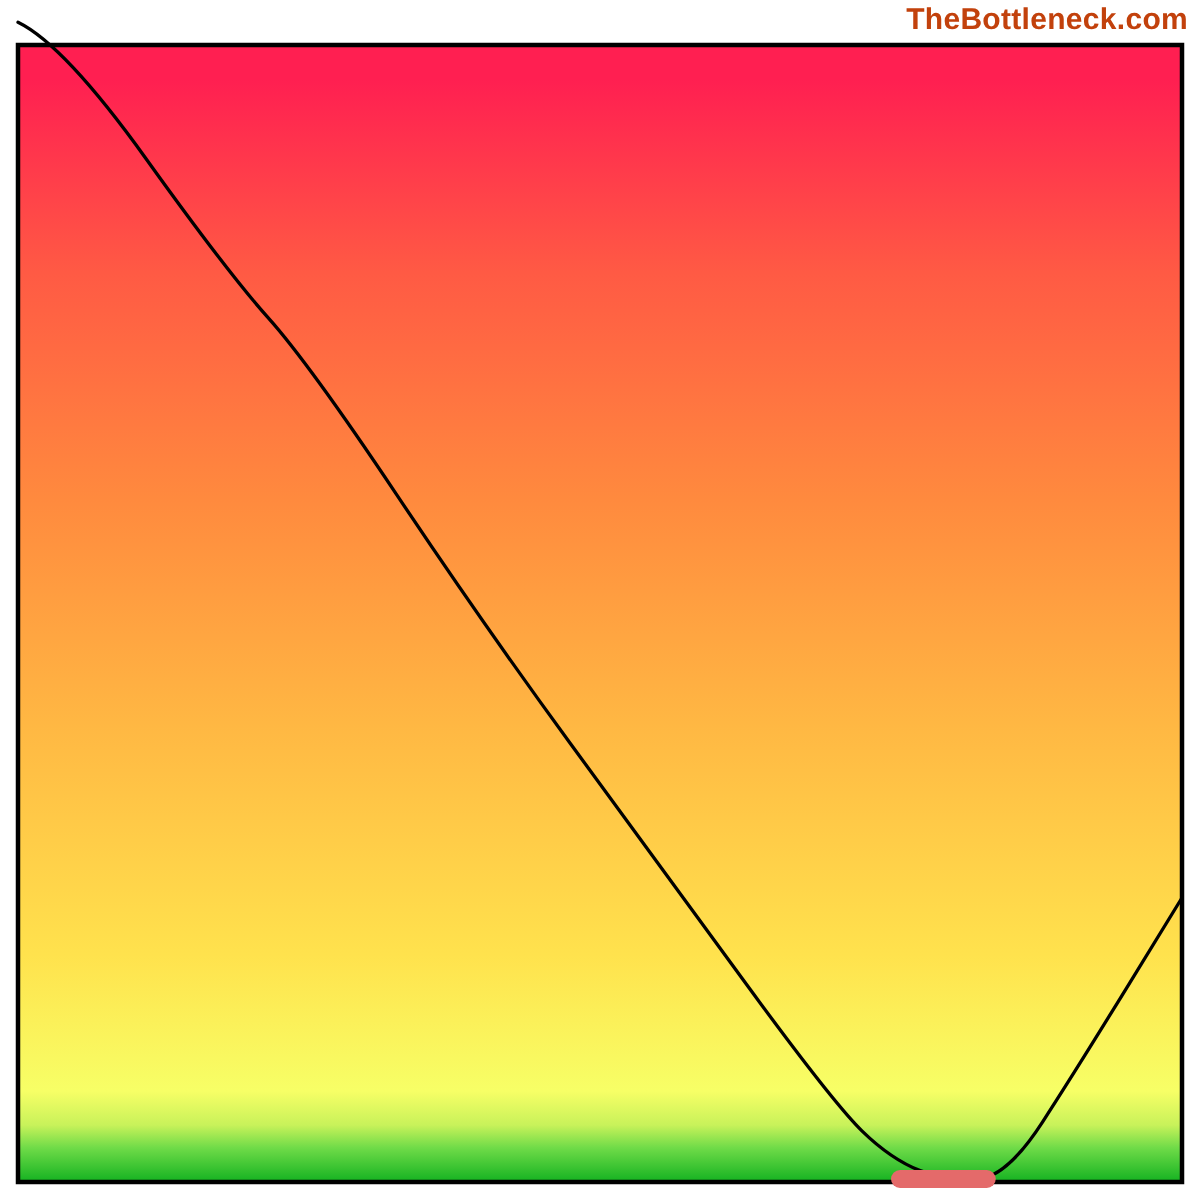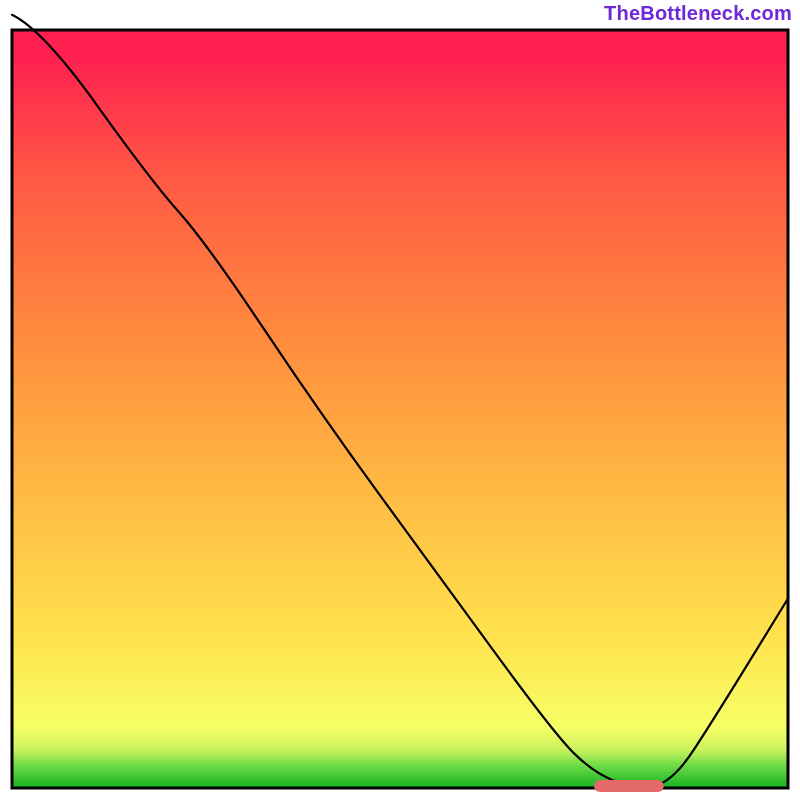--- a/index.html
+++ b/index.html
@@ -15,21 +15,21 @@
     position: relative;
     width: 800px;
     height: 800px;
   }
   .watermark {
     position: absolute;
     top: 2px;
     right: 8px;
     font-size: 20px;
     font-weight: 600;
-    color: #6d28d9;
+    color: #c2410c;
     letter-spacing: 0.2px;
     z-index: 10;
   }
   svg {
     display: block;
   }
 </style>
 </head>
 <body>
 

